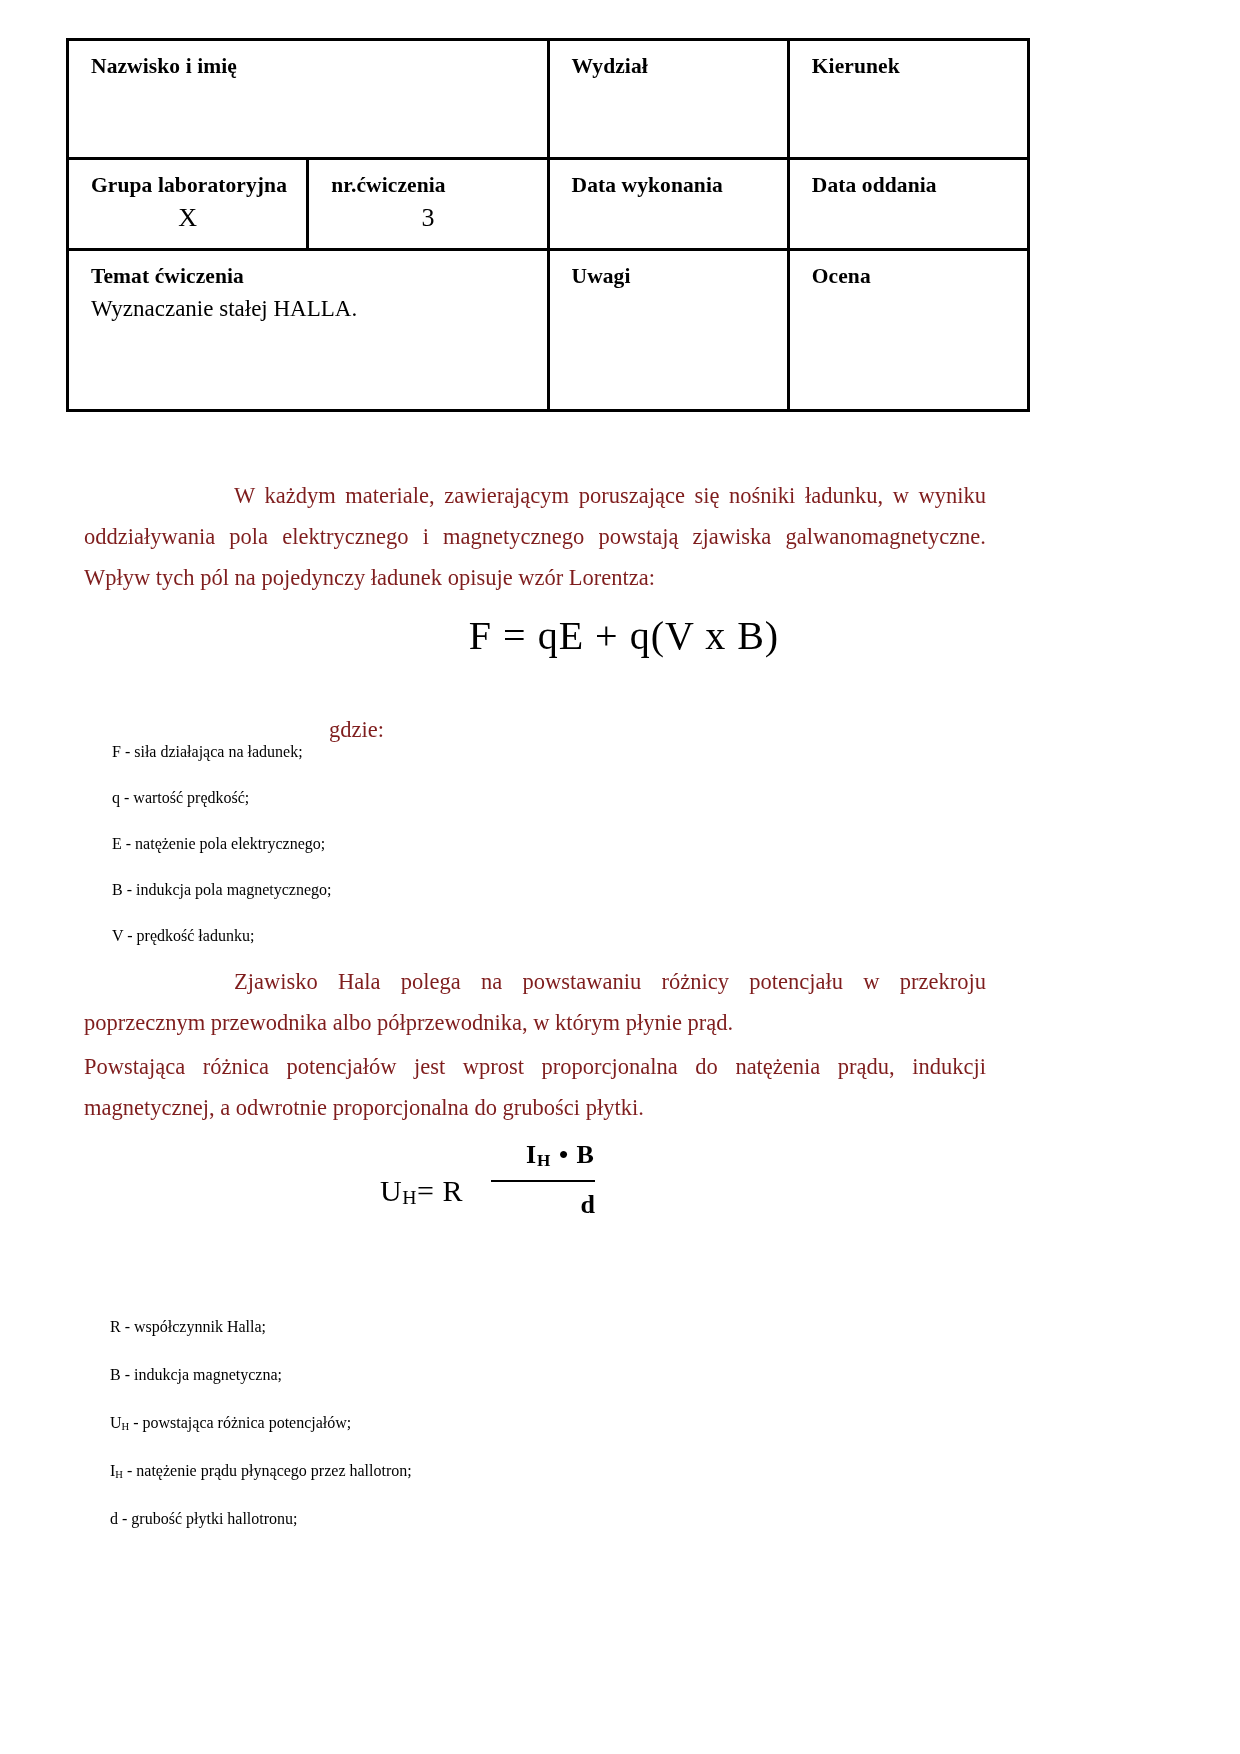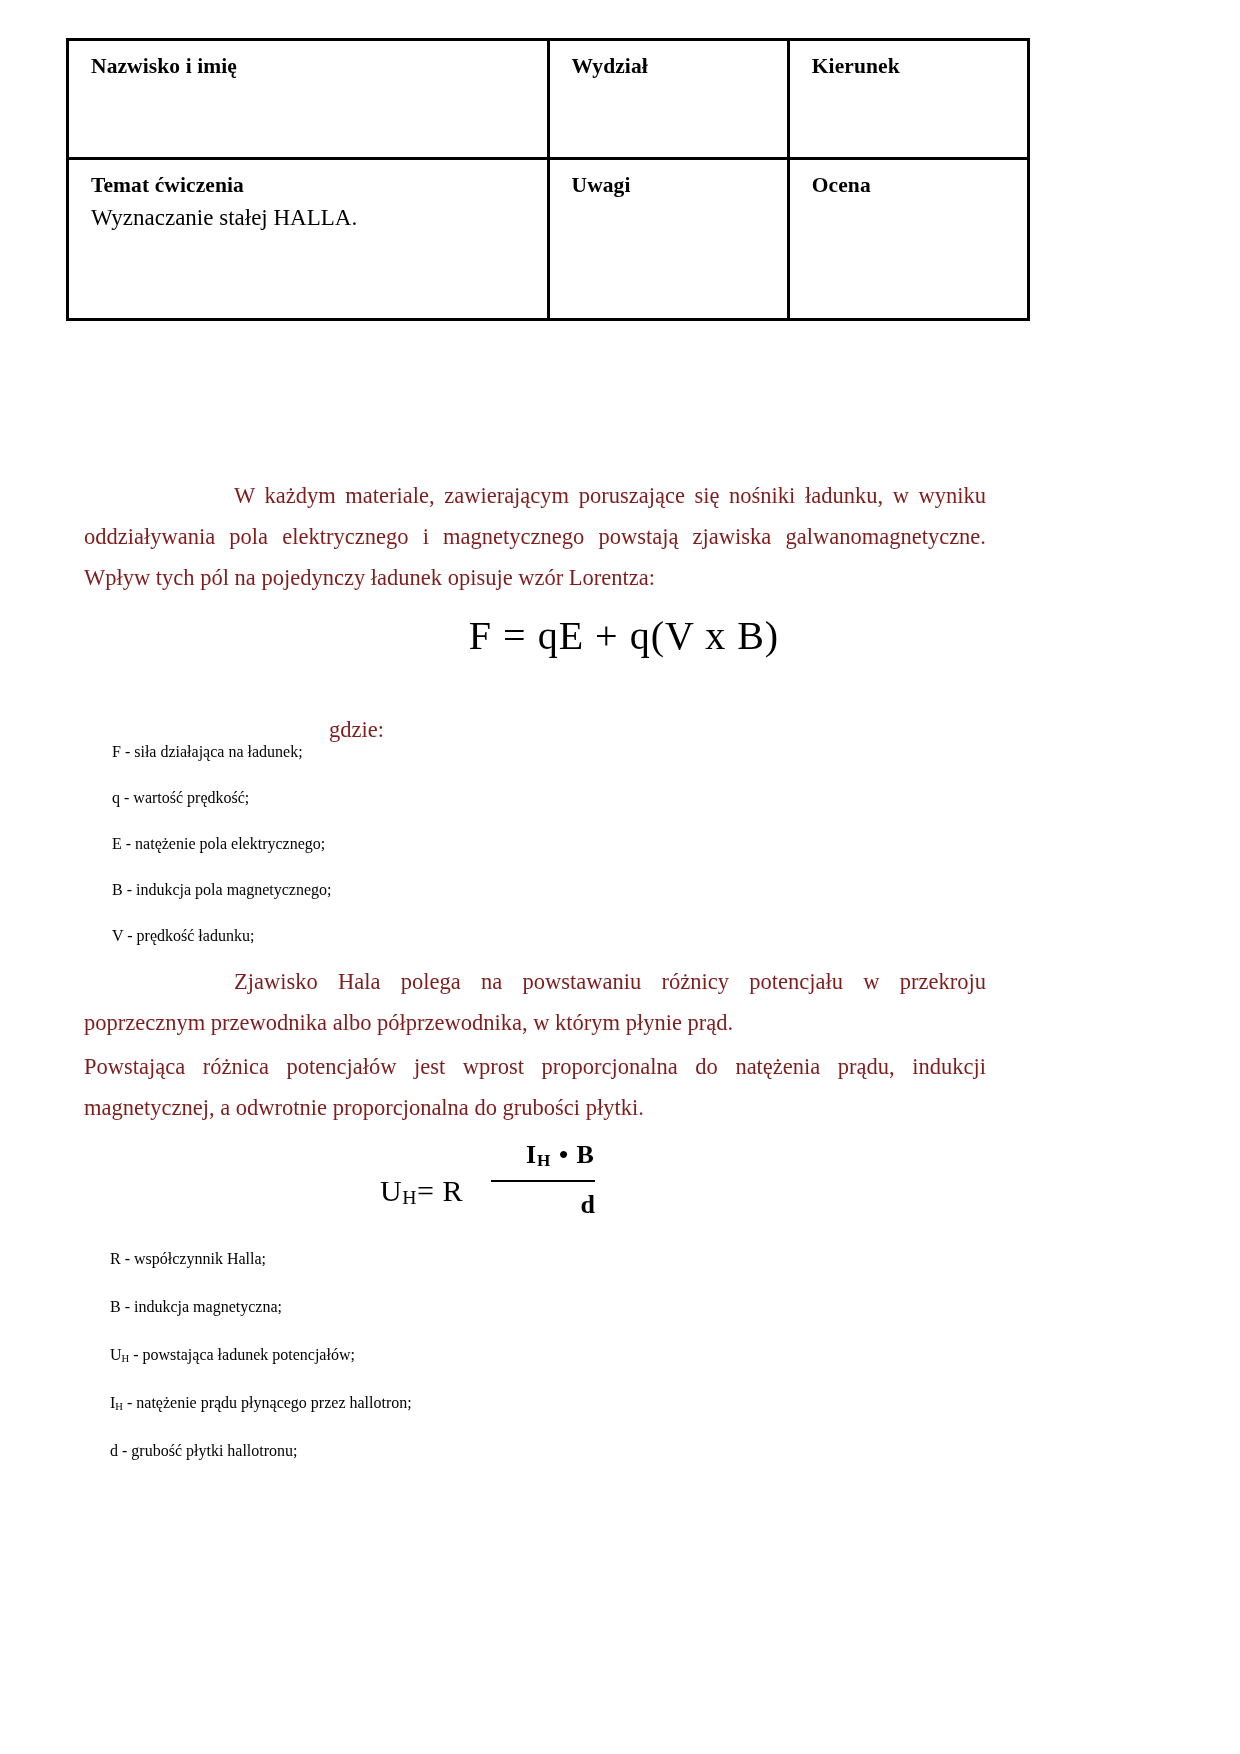--- a/index.html
+++ b/index.html
@@ -105,21 +105,21 @@
     top: 938px;
     width: 902px;
   }
   .p-powstajaca {
     left: 84px;
     top: 1023px;
     width: 902px;
   }
   .deflist-2 {
     left: 110px;
-    top: 1236px;
+    top: 1304px;
     line-height: 46px;
   }
 
   
   .formula-lorentz {
     position: absolute;
     left: 4px;
     top: 614px;
     width: 1240px;
     text-align: center;
@@ -186,20 +186,38 @@
         <td>
           <span class="cell-label">Wydział</span>
           <span class="cell-value"></span>
         </td>
         <td>
           <span class="cell-label">Kierunek</span>
           <span class="cell-value"></span>
         </td>
       </tr>
 
+      <tr class="row2">
+        <td>
+          <span class="cell-label">Grupa laboratoryjna</span>
+          <span class="cell-value centered">X</span>
+        </td>
+        <td>
+          <span class="cell-label">nr.ćwiczenia</span>
+          <span class="cell-value centered">3</span>
+        </td>
+        <td>
+          <span class="cell-label">Data wykonania</span>
+          <span class="cell-value"></span>
+        </td>
+        <td>
+          <span class="cell-label">Data oddania</span>
+          <span class="cell-value"></span>
+        </td>
+      </tr>
 
       <tr class="row3">
         <td colspan="2">
           <span class="cell-label">Temat ćwiczenia</span>
           <span class="cell-value">Wyznaczanie stałej HALLA.</span>
         </td>
         <td>
           <span class="cell-label">Uwagi</span>
           <span class="cell-value"></span>
         </td>
@@ -234,18 +252,18 @@
     <span class="fh-frac">
       <div class="fh-num"><span>I</span><sub class="sm">H</sub><span> • B</span></div>
       <div class="fh-bar"></div>
       <div class="fh-den">d</div>
     </span>
   </div>
 
   <ul class="deflist deflist-2">
     <li><span>R</span><sub class="sm"></sub><span> - współczynnik Halla;</span></li>
     <li><span>B</span><sub class="sm"></sub><span> - indukcja magnetyczna;</span></li>
-    <li><span>U</span><sub class="sm">H</sub><span> - powstająca ładunek potencjałów;</span></li>
+    <li><span>U</span><sub class="sm">H</sub><span> - powstająca różnica potencjałów;</span></li>
     <li><span>I</span><sub class="sm">H</sub><span> - natężenie prądu płynącego przez hallotron;</span></li>
     <li><span>d</span><sub class="sm"></sub><span> - grubość płytki hallotronu;</span></li>
   </ul>
 
 </div>
 
 </body></html>

